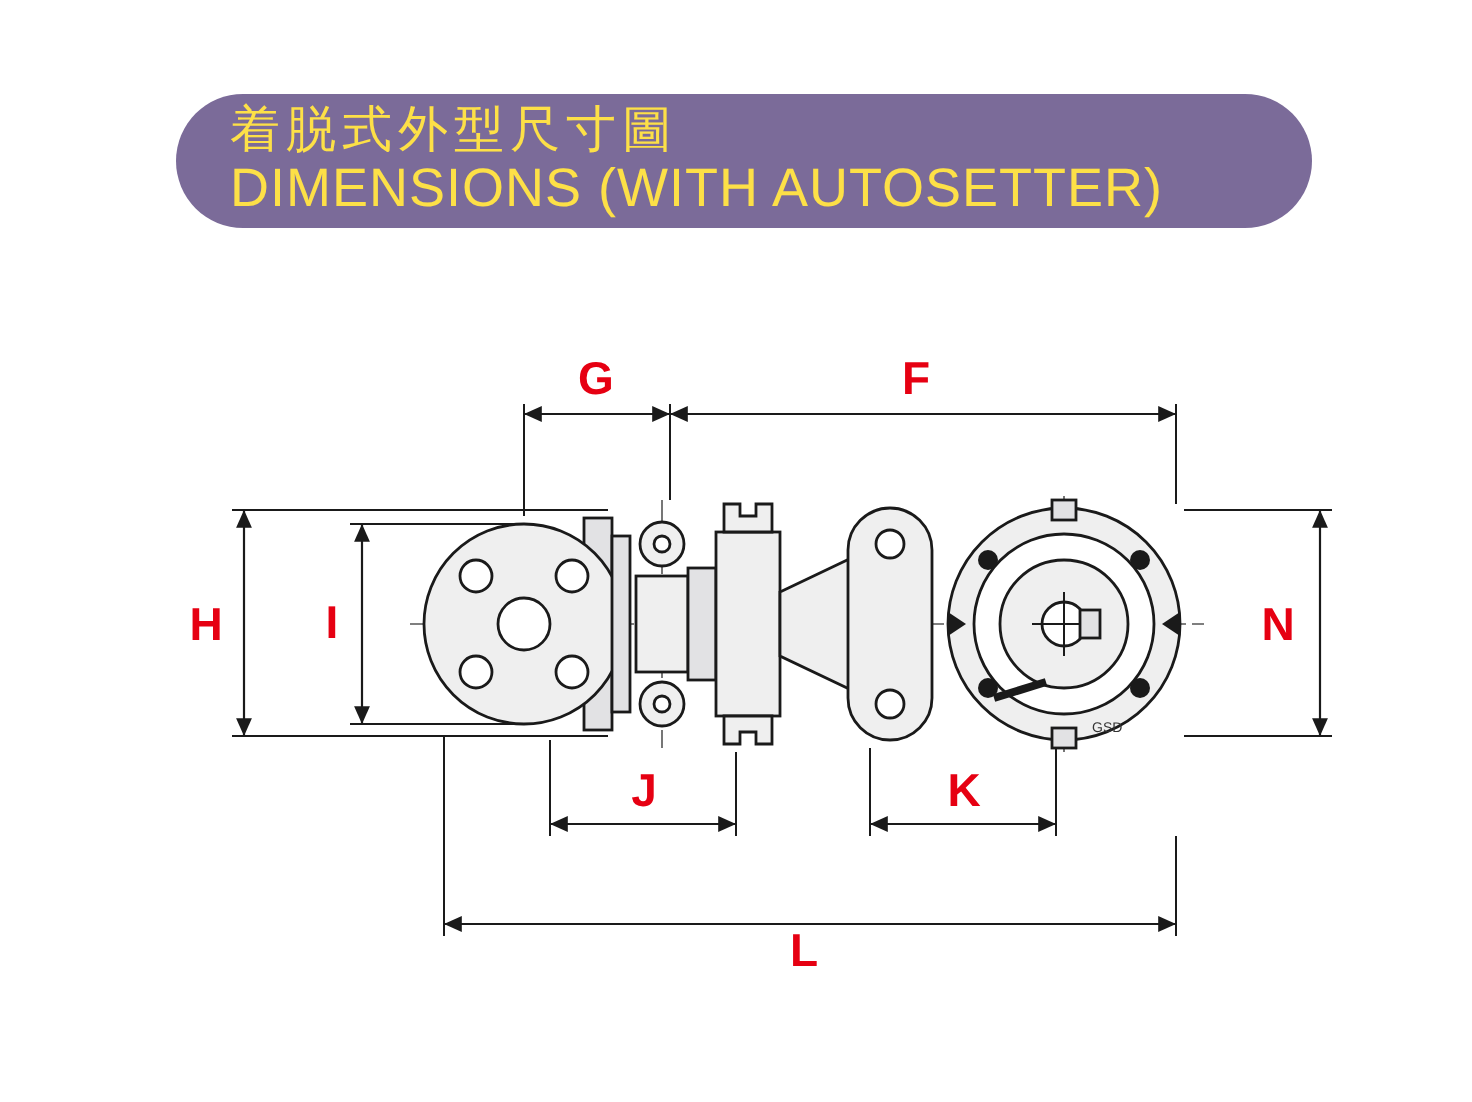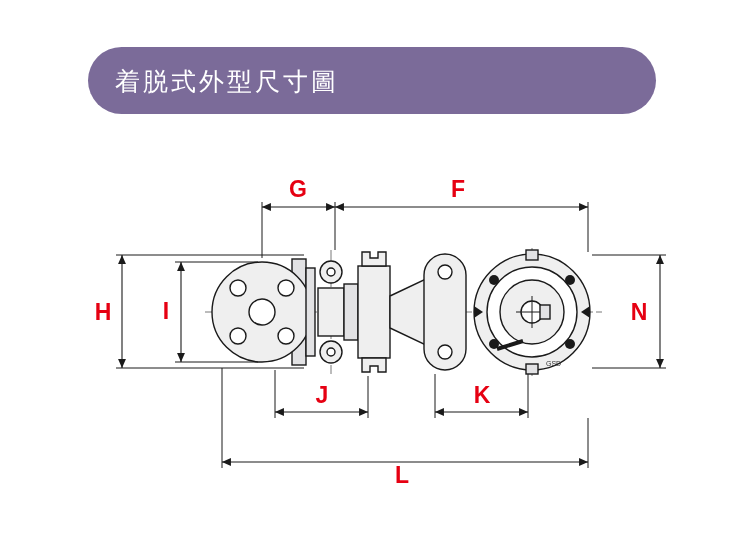--- a/index.html
+++ b/index.html
@@ -2,21 +2,21 @@
 <html><head>
 <meta charset="utf-8">
 <style>
   html,body{margin:0;padding:0;background:#ffffff;}
   body{
     width:736px;height:551px;position:relative;overflow:hidden;
     font-family:"Liberation Sans","DejaVu Sans",sans-serif;
   }
   .banner{
     position:absolute;left:88px;top:47px;width:568px;height:67px;
-    background:#7b6b99;border-radius:34px;color:#ffffff;
+    background:#7b6b99;border-radius:34px;color:#fde047;
     display:flex;flex-direction:column;justify-content:center;
     padding-left:27px;box-sizing:border-box;
   }
   .banner .zh{font-size:25px;letter-spacing:3px;line-height:1.12;font-weight:500;}
   .banner .en{font-size:27px;line-height:1.12;font-weight:400;letter-spacing:0.5px;}
   svg.diagram{position:absolute;left:0;top:0;}
   .part{stroke:#1a1a1a;stroke-width:1.4;fill:#efefef;}
   .part-light{stroke:#1a1a1a;stroke-width:1.4;fill:#ffffff;}
   .part-mid{stroke:#1a1a1a;stroke-width:1.4;fill:#e2e2e4;}
   .dark{fill:#1a1a1a;stroke:none;}
@@ -27,20 +27,21 @@
     fill:#e60012;font-family:"Liberation Sans","DejaVu Sans",sans-serif;
     font-size:23px;font-weight:bold;text-anchor:middle;
   }
   .tiny-label{fill:#333;font-size:7px;font-family:"Liberation Sans",sans-serif;}
 </style>
 </head>
 <body>
 
 <div class="banner">
   <div class="zh">着脱式外型尺寸圖</div>
+  <div class="en">DIMENSIONS (WITH AUTOSETTER)</div>
 </div>
 
 <svg class="diagram" width="736" height="551" viewBox="0 0 736 551" xmlns="http://www.w3.org/2000/svg">
   <defs>
     <marker id="arr" viewBox="0 0 10 10" refX="9" refY="5" markerWidth="9" markerHeight="9" orient="auto-start-reverse">
       <path d="M0,1 L9,5 L0,9 z" fill="#1a1a1a"></path>
     </marker>
   </defs>
 
   <g>

